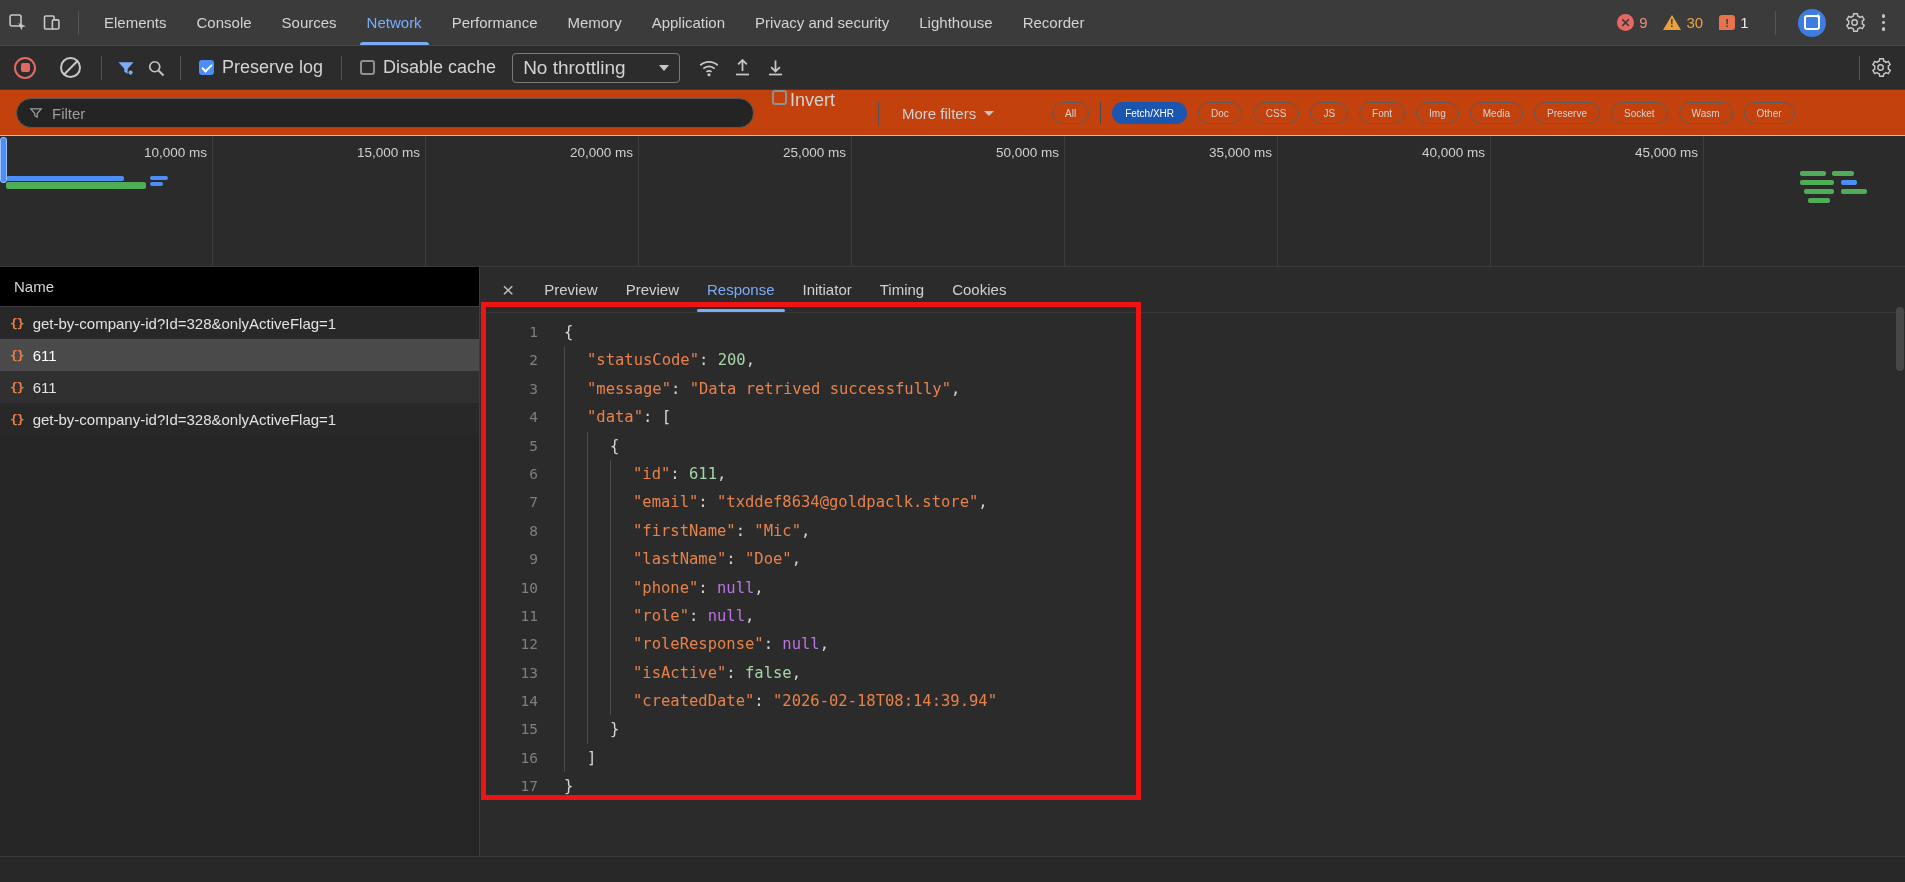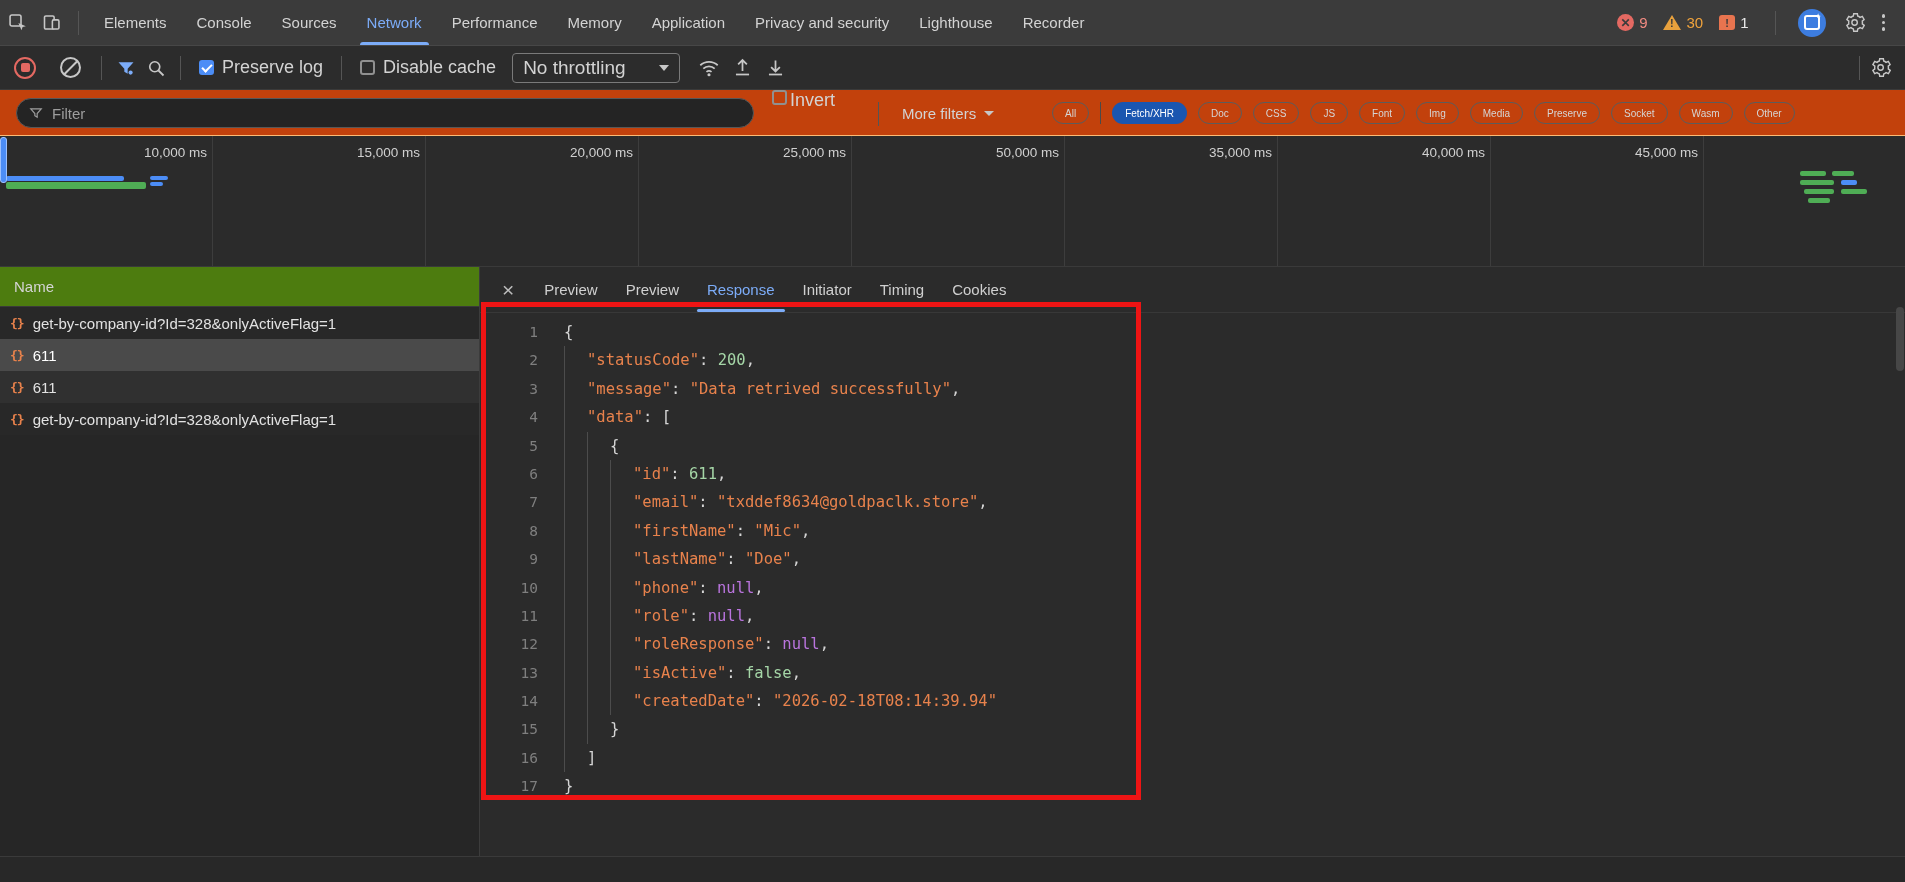--- a/index.html
+++ b/index.html
@@ -61,21 +61,21 @@
   .tl{position:absolute;left:0;top:136px;width:100%;height:131px;background:#2b2b2b;border-bottom:1px solid #3a3a3a;box-sizing:border-box;overflow:hidden;}
   .tlcells{display:flex;height:100%;}
   .tlcell{width:213px;flex:0 0 auto;border-right:1px solid #3d3d3d;box-sizing:border-box;
           font-size:13.5px;color:#d0d0d0;text-align:right;padding:9px 5px 0 0;}
   .bar{position:absolute;border-radius:2px;}
   .tlhandle{position:absolute;left:0;top:1px;width:7px;height:46px;background:var(--wf-blue);border-radius:3px;border:1px solid #9ec2ff;box-sizing:border-box;}
   
   .main{position:absolute;left:0;top:267px;width:100%;height:589px;}
   .lpanel{position:absolute;left:0;top:0;width:480px;height:100%;background:#262626;border-right:1px solid #3c3c3c;box-sizing:border-box;}
   .nhead{height:40px;display:flex;align-items:center;padding-left:14px;font-size:15px;color:#d5d5d5;
-         background:#4d7c0f;border-bottom:1px solid #3a3a3a;box-sizing:border-box;}
+         background:#000000;border-bottom:1px solid #3a3a3a;box-sizing:border-box;}
   .rrow{height:32px;display:flex;align-items:center;padding-left:10px;font-size:15px;color:#e2e2e2;
         background:#282828;white-space:nowrap;overflow:hidden;}
   .rrow.alt{background:#303030;}
   .rrow.sel{background:#4a4a4a;color:#fff;}
   .jicon{font-family:"DejaVu Sans Mono",monospace;font-size:13px;font-weight:bold;color:var(--json-key);margin-right:9px;letter-spacing:-1px;}
   
   .rpanel{position:absolute;left:480px;top:0;right:0;height:100%;background:#2b2b2b;}
   .dtabbar{position:absolute;left:0;top:0;right:0;height:46px;display:flex;align-items:center;border-bottom:1px solid #383838;box-sizing:border-box;}
   .xclose{font-size:21px;color:#bdbdbd;padding:0 16px 0 22px;line-height:1;}
   .ntab{position:relative;height:100%;display:flex;align-items:center;padding:0 14px;font-size:15px;color:#d0d0d0;white-space:nowrap;}

